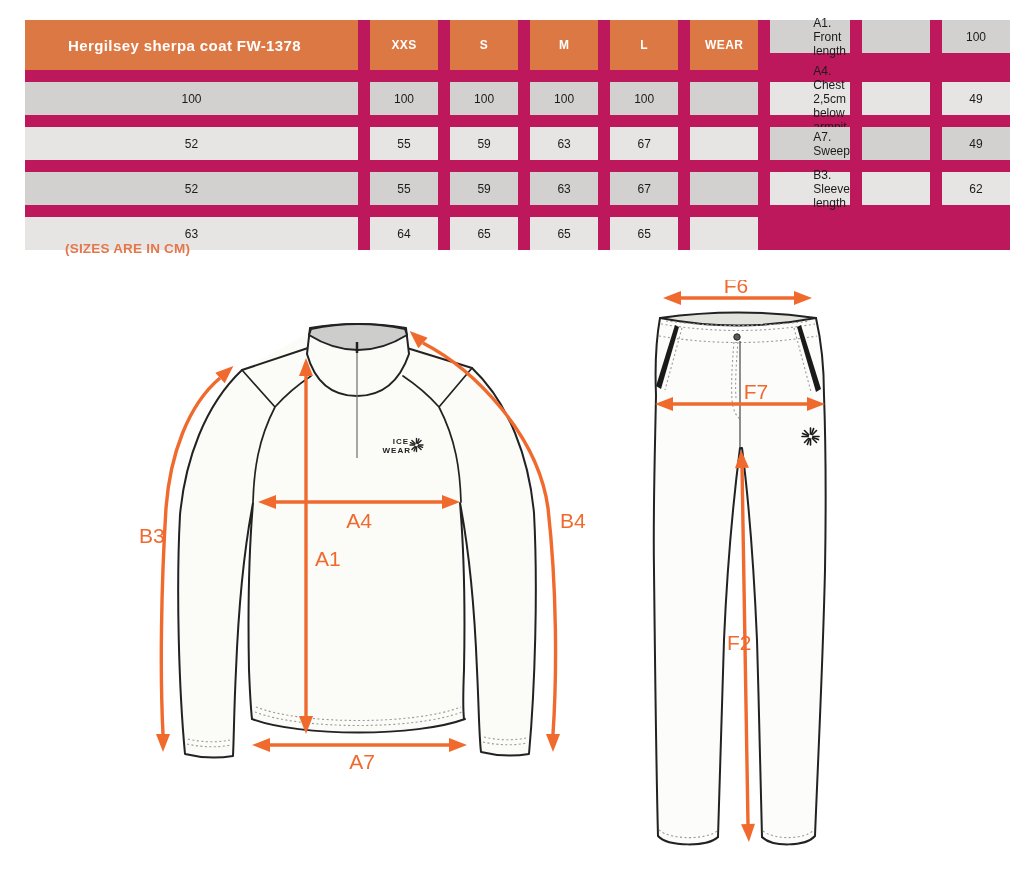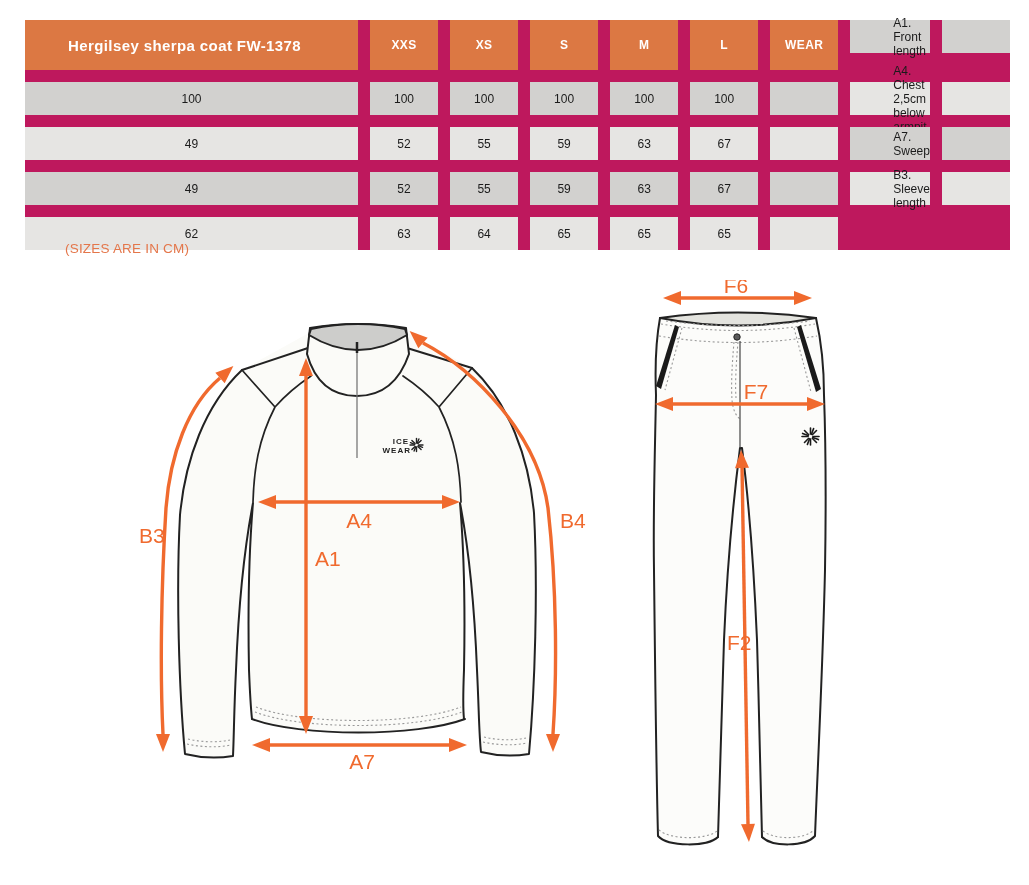--- a/index.html
+++ b/index.html
@@ -16,42 +16,41 @@
   .cell.head{background:#DC7843;color:#ffffff;font-weight:bold;height:50px;
              letter-spacing:.4px;}
   .cell.title{justify-content:flex-start;padding-left:43px;font-size:15px;}
   .cell.label{justify-content:flex-start;padding-left:43px;}
   .cell.r0,.cell.r2{background:#D2D1CF;}
   .cell.r1,.cell.r3{background:#E6E5E3;}
   .cell.data{height:33px;}
 
   .units-note{
     position:absolute;left:65px;top:241px;
-    font-size:13.5px;color:#E4764A;letter-spacing:.2px;
+    font-size:13.5px;color:#E4764A;letter-spacing:.2px;font-weight:bold;
   }
 
   .coat-svg{position:absolute;left:130px;top:290px;}
   .pants-svg{position:absolute;left:630px;top:280px;}
 
   svg text.dim{fill:#F06A2E;font-family:"Liberation Sans",sans-serif;font-size:21px;}
   svg text.logo{fill:#222;font-family:"Liberation Sans",sans-serif;font-size:8px;
                 font-weight:bold;letter-spacing:1px;}
   .outline{fill:none;stroke:#222222;stroke-width:2;stroke-linecap:round;stroke-linejoin:round;}
   .seam{fill:none;stroke:#222222;stroke-width:1.7;stroke-linecap:round;}
   .stitch{fill:none;stroke:#999999;stroke-width:1.1;stroke-dasharray:2 2.5;}
   .arrow{fill:none;stroke:#F06A2E;stroke-width:3.4;}
   .ah{fill:#F06A2E;stroke:none;}
 </style>
 </head>
 <body>
 
 <div class="size-table">
   <div class="cell head title">Hergilsey sherpa coat FW-1378</div>
   <div class="cell head">XXS</div>
-  <div class="cell head">XS</div>
   <div class="cell head">S</div>
   <div class="cell head">M</div>
   <div class="cell head">L</div>
   <div class="cell head">WEAR</div>
 
   <div class="cell data label r0">A1. Front length</div>
   <div class="cell data r0"></div>
   <div class="cell data r0">100</div>
   <div class="cell data r0">100</div>
   <div class="cell data r0">100</div>

